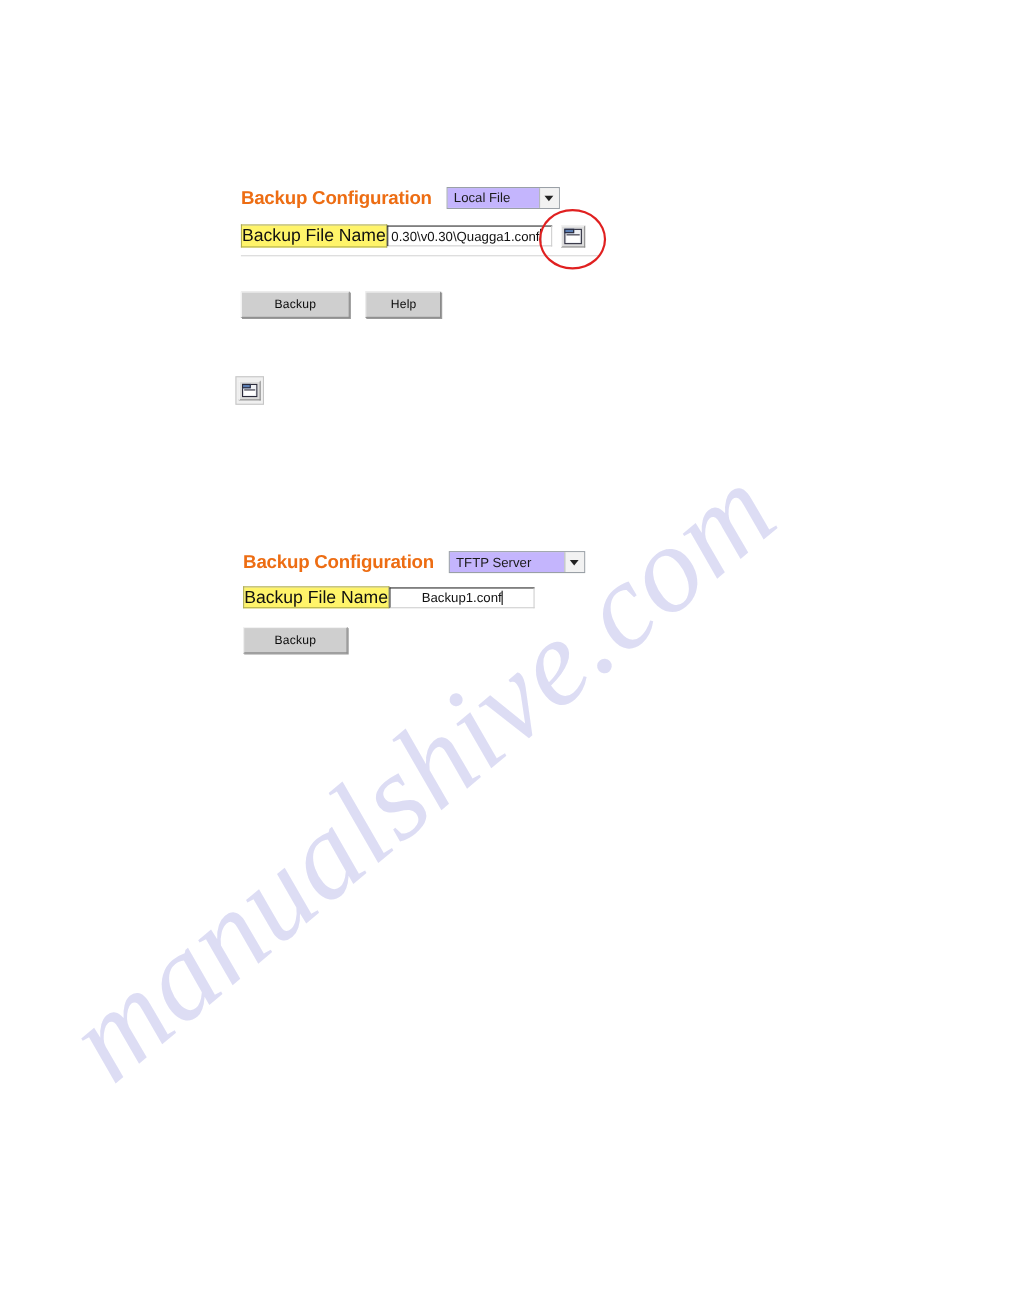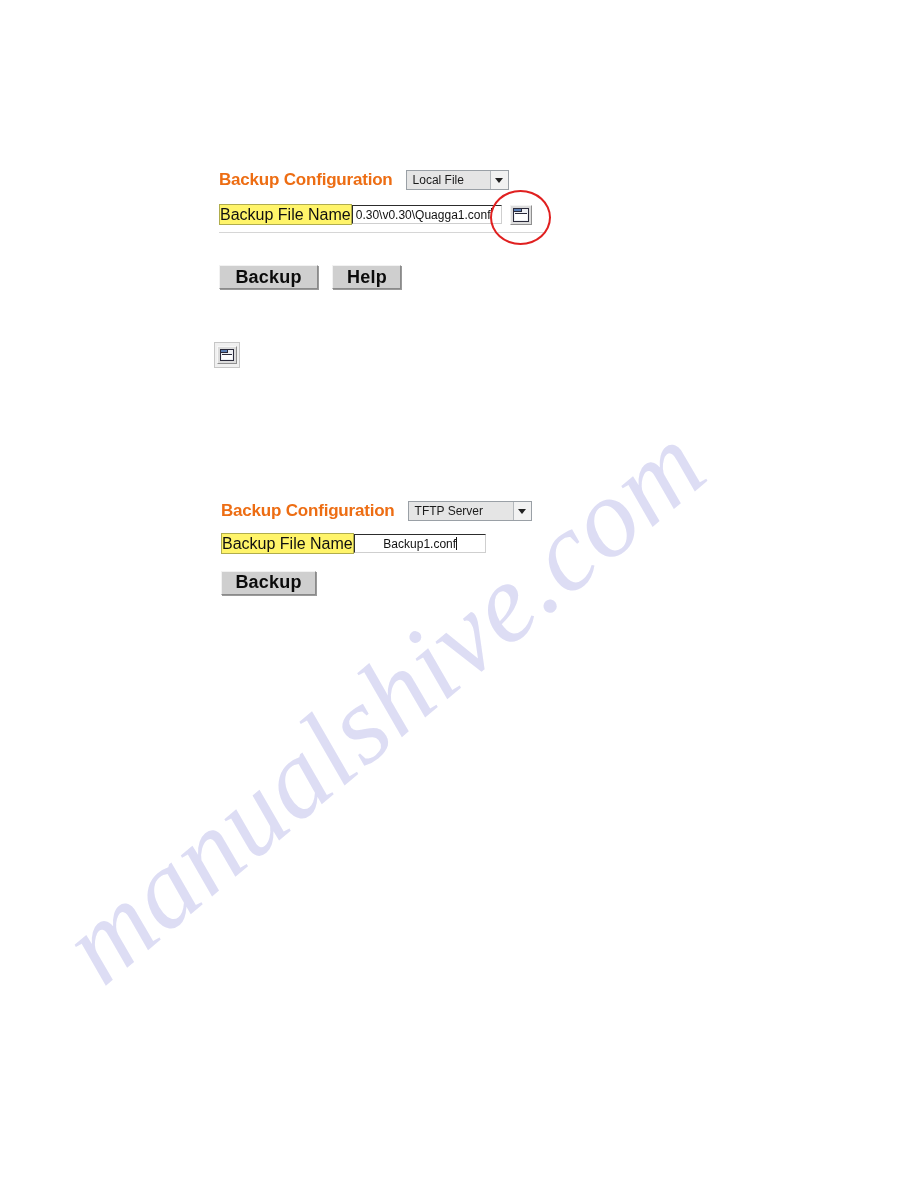--- a/index.html
+++ b/index.html
@@ -80,21 +80,21 @@
     box-shadow: inset 1px 1px 0 #d9dde1;
   }
   .wselect .wsel-value {
     flex: 1 1 auto;
     display: flex;
     align-items: center;
     padding: 0 5px 0 6px;
     font-size: 12px;
     color: #1b1b1b;
     white-space: nowrap;
-    background: #e5e5e5;
+    background: #c4b5fd;
   }
   .wselect .wsel-arrow {
     flex: 0 0 17px;
     width: 17px;
     border-left: 1px solid #b4b8bc;
     background: #f2f2f2;
     display: flex;
     align-items: center;
     justify-content: center;
   }
@@ -245,22 +245,22 @@
   .wbtn {
     display: inline-flex;
     align-items: center;
     justify-content: center;
     height: 24px;
     background: #cfcfcf;
     border: 1px solid #8a8a8a;
     border-top-color: #f2f2f2;
     border-left-color: #f2f2f2;
     box-sizing: border-box;
-    font-size: 18px;
-    font-weight: bold;
+    font-size: 11px;
+    font-weight: normal;
     color: #0b0b0b;
     letter-spacing: 0.2px;
     box-shadow: 1px 1px 0 #9a9a9a;
     cursor: default;
   }
 
   
   .hrule {
     position: absolute;
     background: #d6d6d6;

